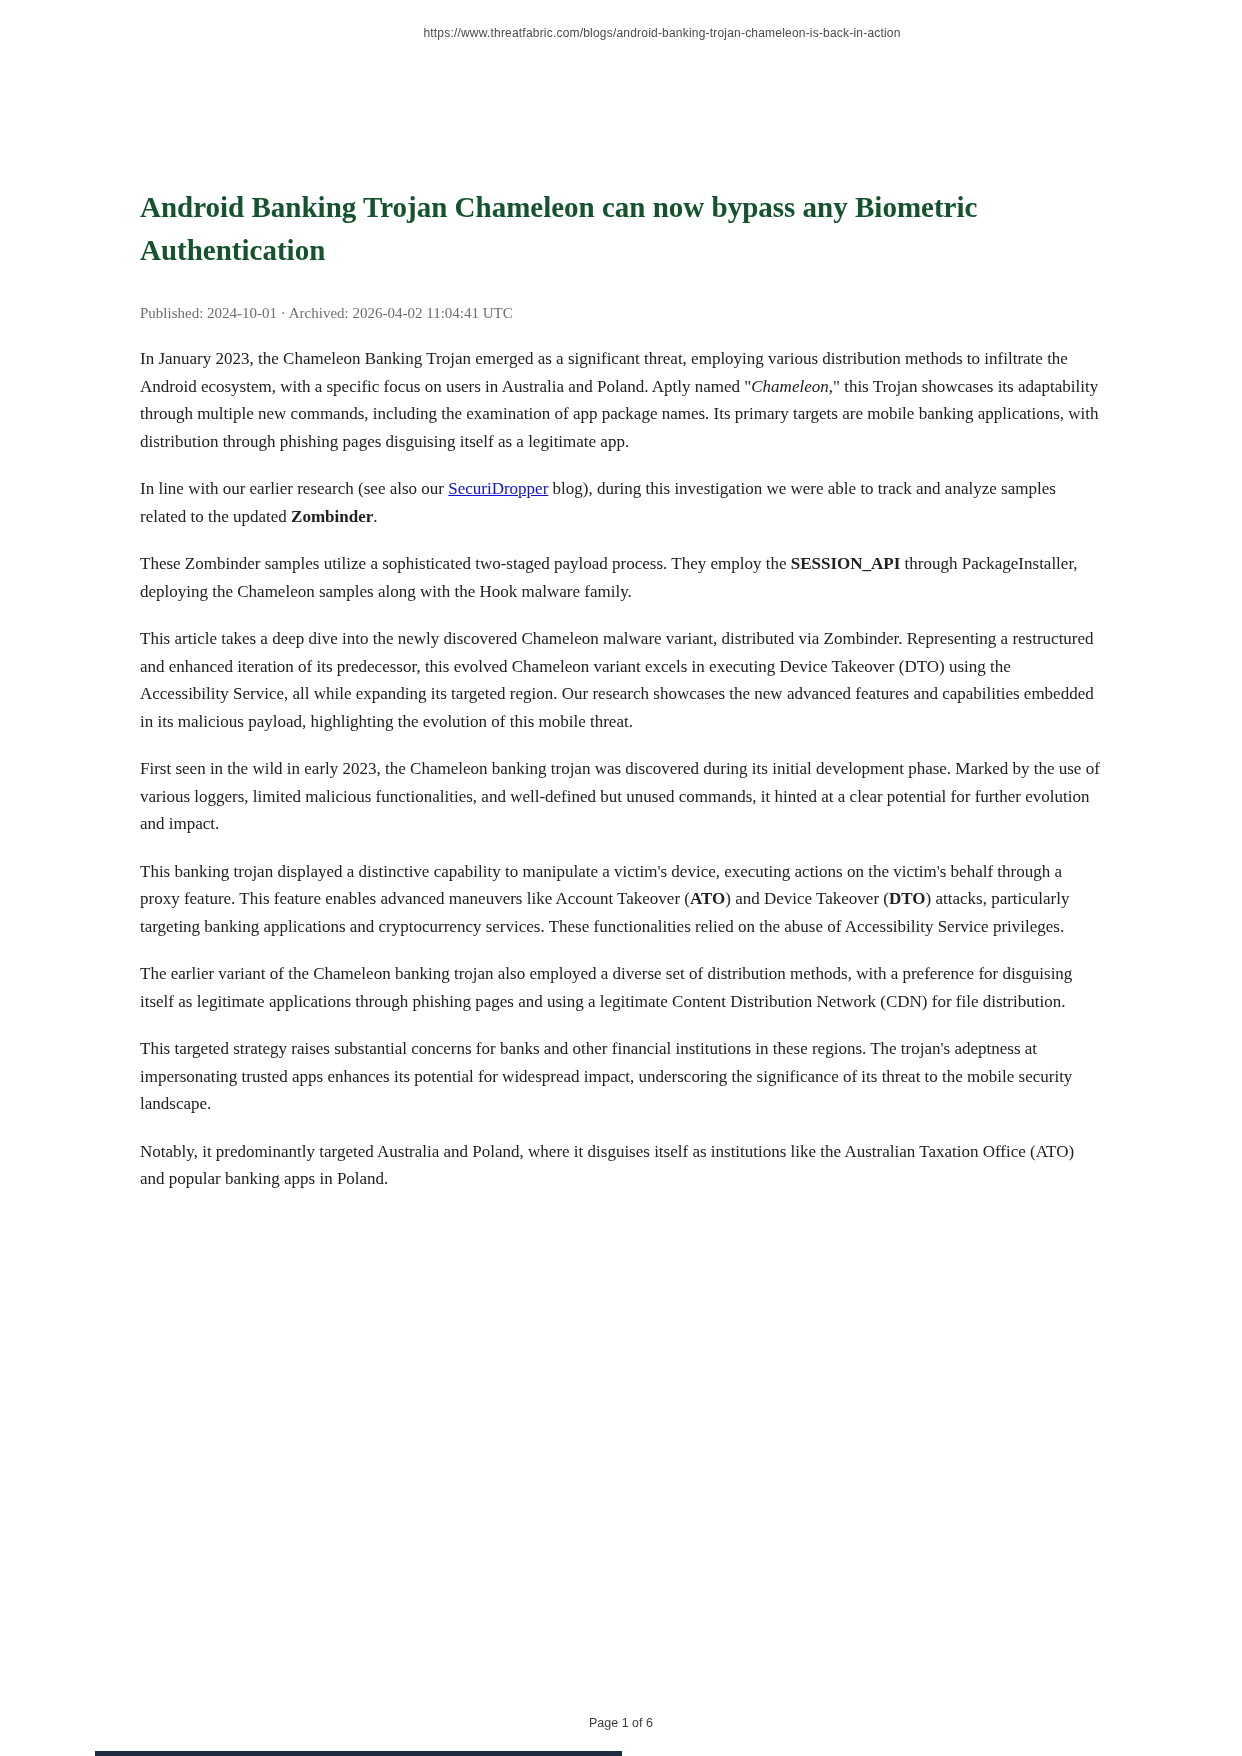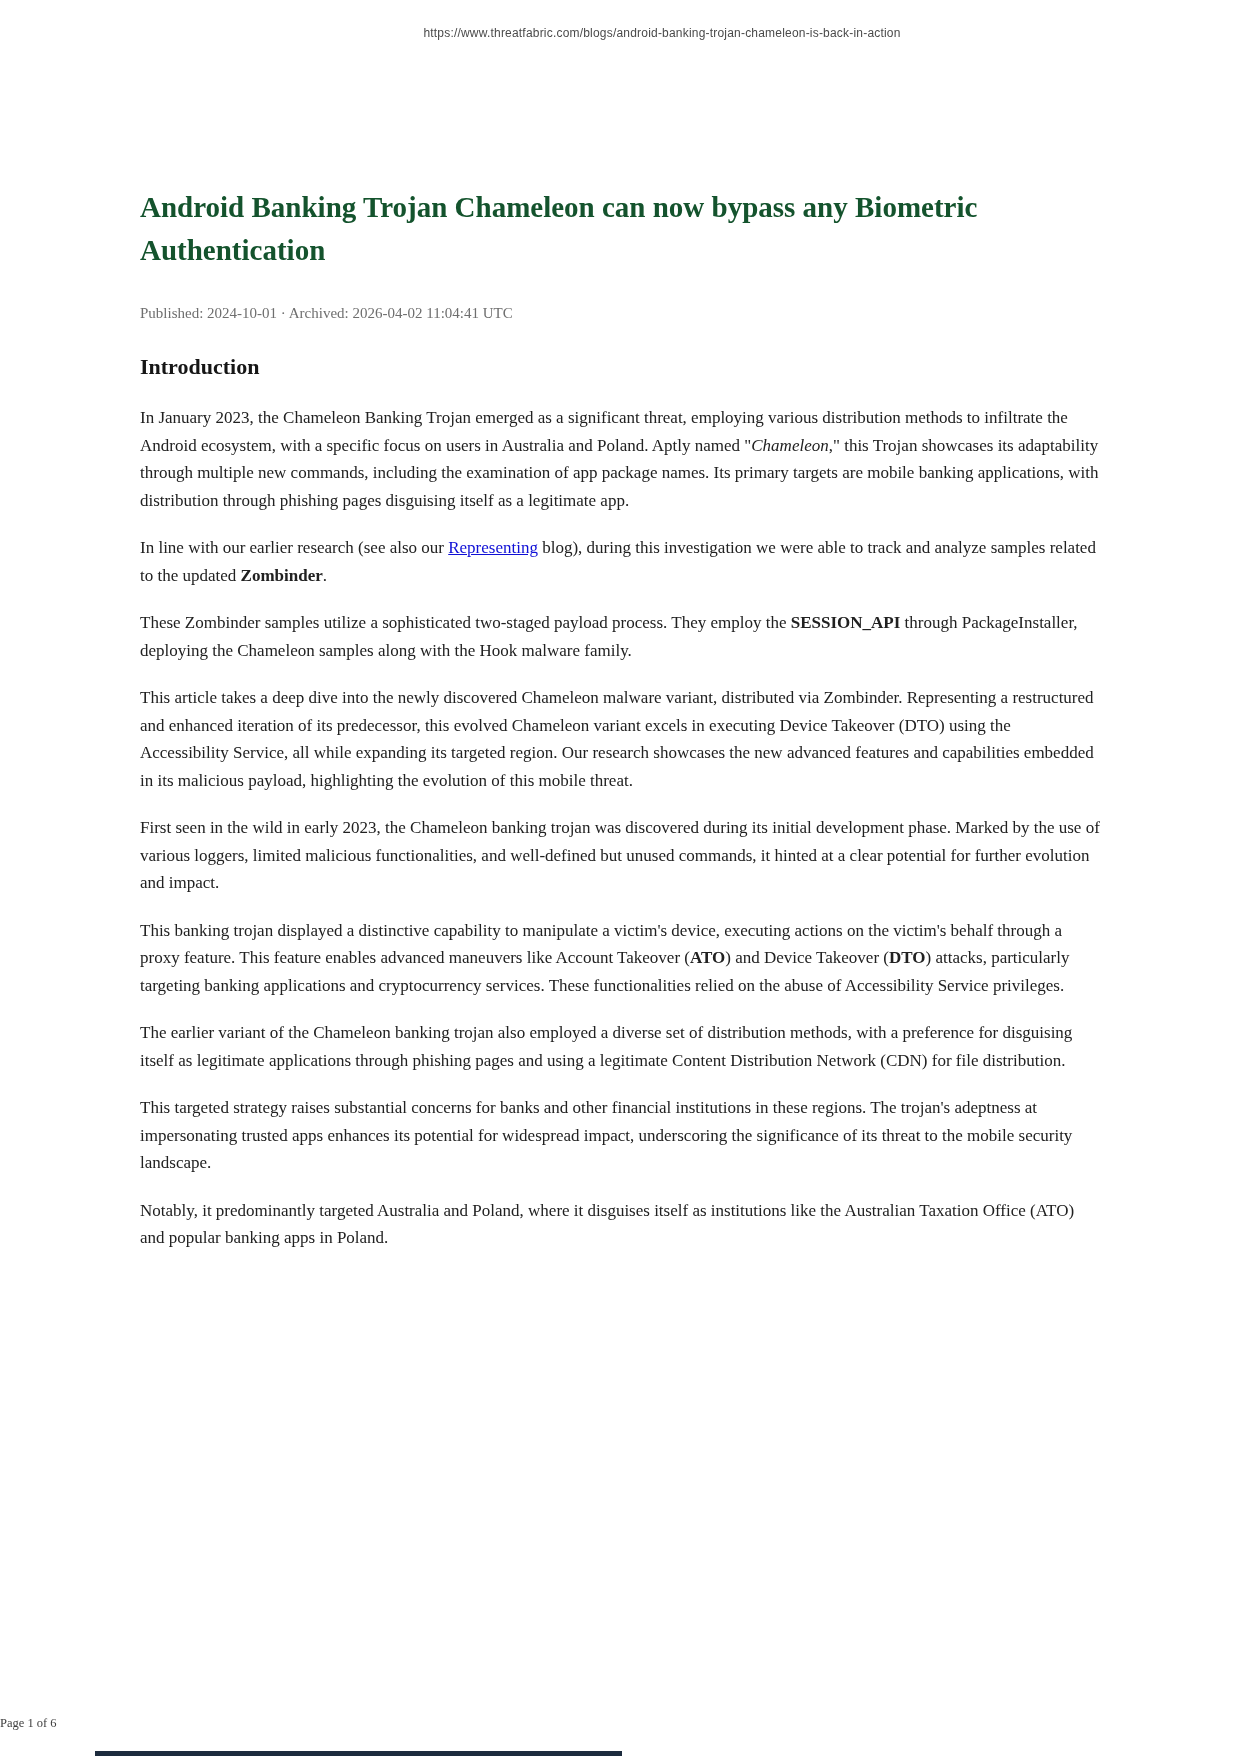--- a/index.html
+++ b/index.html
@@ -68,21 +68,22 @@
   a.link {
     color: var(--link-color, #0000e0);
     text-decoration: underline;
     cursor: pointer;
   }
   .footer {
     position: absolute;
     top: 1716px;
     left: 0;
     width: 100%;
-    font-family: Liberation Serif, serif;
+    text-align: center;
+    font-family: Liberation Sans, sans-serif;
     font-size: 12.5px;
     color: #3d3d3d;
   }
   .next-bar {
     position: absolute;
     left: 95px;
     top: 1751px;
     width: 527px;
     height: 5px;
     background: var(--bar-color, #1d2c3e);
@@ -91,25 +92,24 @@
 </head>
 <body>
 
 <div class="url-header">https://www.threatfabric.com/blogs/android-banking-trojan-chameleon-is-back-in-action</div>
 
 <div class="content">
   <h1 class="title">Android Banking Trojan Chameleon can now bypass any Biometric Authentication</h1>
 
   <p class="meta">Published: 2024-10-01 · Archived: 2026-04-02 11:04:41 UTC</p>
 
-  <h2 class="section">Introduction</h2>
 
   <div class="article-body">
       <p class="body-para"><span>In January 2023, the Chameleon Banking Trojan emerged as a significant threat, employing various distribution methods to infiltrate the Android ecosystem, with a specific focus on users in Australia and Poland. Aptly named "</span><span class="i">Chameleon</span><span>," this Trojan showcases its adaptability through multiple new commands, including the examination of app package names. Its primary targets are mobile banking applications, with distribution through phishing pages disguising itself as a legitimate app.</span></p>
-      <p class="body-para"><span>In line with our earlier research (see also our </span><a class="link" href="#">Representing</a><span> blog), during this investigation we were able to track and analyze samples related to the updated </span><span class="b">Zombinder</span><span>.</span></p>
+      <p class="body-para"><span>In line with our earlier research (see also our </span><a class="link" href="#">SecuriDropper</a><span> blog), during this investigation we were able to track and analyze samples related to the updated </span><span class="b">Zombinder</span><span>.</span></p>
       <p class="body-para"><span>These Zombinder samples utilize a sophisticated two-staged payload process. They employ the </span><span class="b">SESSION_API</span><span> through PackageInstaller, deploying the Chameleon samples along with the Hook malware family.</span></p>
       <p class="body-para"><span>This article takes a deep dive into the newly discovered Chameleon malware variant, distributed via Zombinder. Representing a restructured and enhanced iteration of its predecessor, this evolved Chameleon variant excels in executing Device Takeover (DTO) using the Accessibility Service, all while expanding its targeted region. Our research showcases the new advanced features and capabilities embedded in its malicious payload, highlighting the evolution of this mobile threat.</span></p>
       <p class="body-para"><span>First seen in the wild in early 2023, the Chameleon banking trojan was discovered during its initial development phase. Marked by the use of various loggers, limited malicious functionalities, and well-defined but unused commands, it hinted at a clear potential for further evolution and impact.</span></p>
       <p class="body-para"><span>This banking trojan displayed a distinctive capability to manipulate a victim's device, executing actions on the victim's behalf through a proxy feature. This feature enables advanced maneuvers like Account Takeover (</span><span class="b">ATO</span><span>) and Device Takeover (</span><span class="b">DTO</span><span>) attacks, particularly targeting banking applications and cryptocurrency services. These functionalities relied on the abuse of Accessibility Service privileges.</span></p>
       <p class="body-para"><span>The earlier variant of the Chameleon banking trojan also employed a diverse set of distribution methods, with a preference for disguising itself as legitimate applications through phishing pages and using a legitimate Content Distribution Network (CDN) for file distribution.</span></p>
       <p class="body-para"><span>This targeted strategy raises substantial concerns for banks and other financial institutions in these regions. The trojan's adeptness at impersonating trusted apps enhances its potential for widespread impact, underscoring the significance of its threat to the mobile security landscape.</span></p>
       <p class="body-para"><span>Notably, it predominantly targeted Australia and Poland, where it disguises itself as institutions like the Australian Taxation Office (ATO) and popular banking apps in Poland.</span></p>
     </div>
 </div>
 

